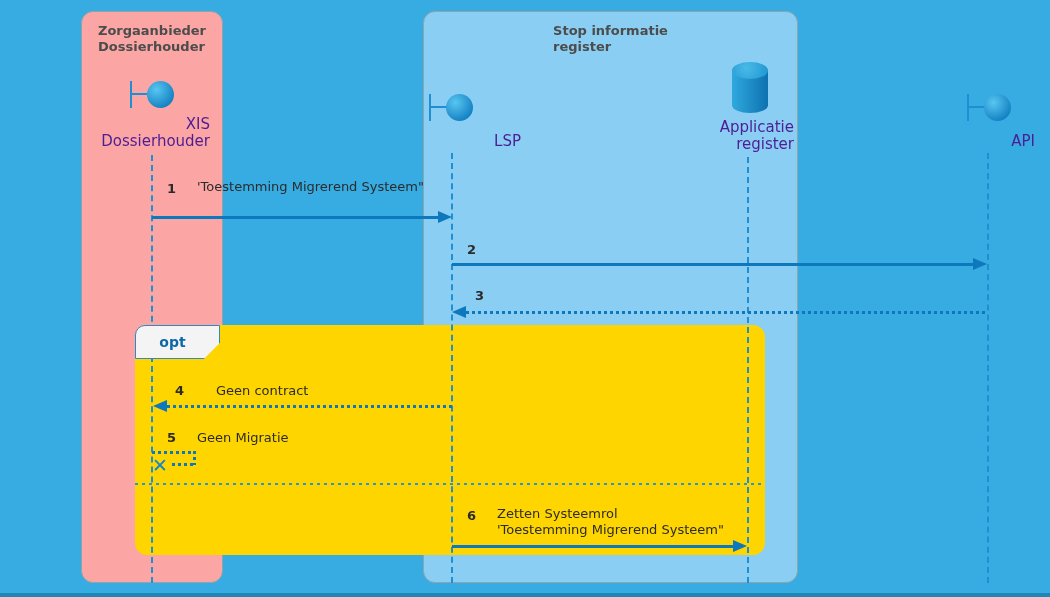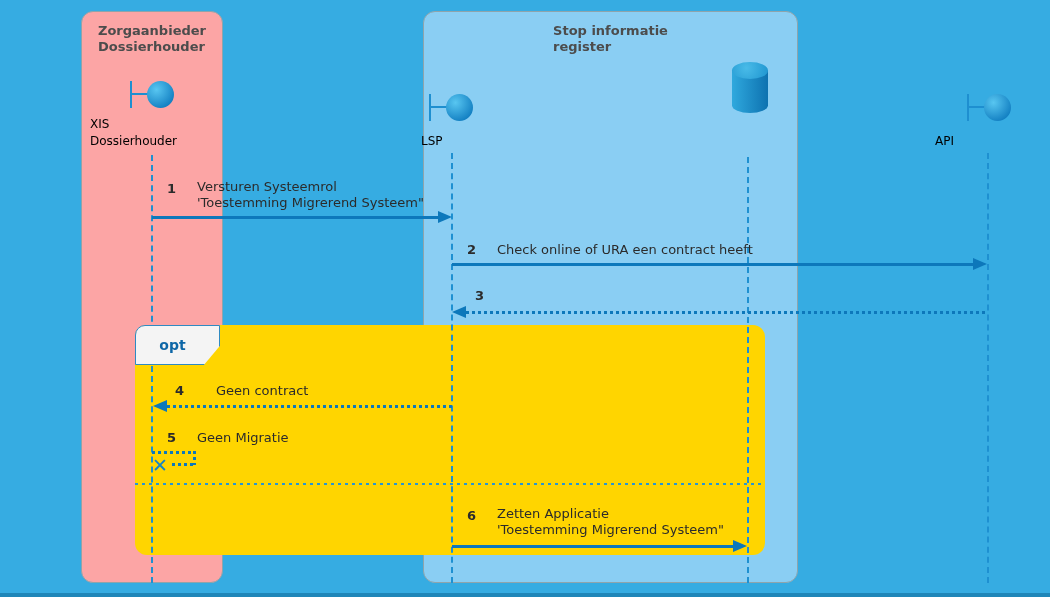--- a/index.html
+++ b/index.html
@@ -27,28 +27,28 @@
                     background:radial-gradient(circle at 35% 32%, #58c6f1, #1481c3 75%); }
 
   
   .cyl { position:absolute; width:36px; height:51px; z-index:2; }
   .cyl .body { position:absolute; left:0; right:0; top:8px; bottom:0;
                background:linear-gradient(90deg,#2fa9de,#0e72b0);
                border-radius:0 0 50% 50% / 0 0 18% 18%; }
   .cyl .top { position:absolute; left:0; right:0; top:0; height:17px; border-radius:50%;
               background:radial-gradient(circle at 40% 35%, #49bbe8, #1d94cf); }
 
-  .actor-label { position:absolute; text-align:left; font-size:12px; color:#000000; line-height:17px; z-index:2; }
+  .actor-label { position:absolute; text-align:right; font-size:15px; color:#4c1d95; line-height:17px; z-index:2; }
 
   
   .fragment { position:absolute; left:135px; top:325px; width:630px; height:230px;
               background:#ffd500; border-radius:12px; z-index:2; }
   .fragment-divider { position:absolute; left:0; top:158px; width:100%; height:2px;
               background:repeating-linear-gradient(90deg,#2796d3 0 3px, transparent 3px 7px); }
-  .fragment-tab { position:absolute; left:0; top:0; width:85px; height:40px; background:#f4f4f4;
+  .fragment-tab { position:absolute; left:0; top:0; width:85px; height:34px; background:#f4f4f4;
               border:1px solid #2f8ac2; border-top-left-radius:10px; z-index:6;
               clip-path:polygon(0 0, 100% 0, 100% 52%, 81% 100%, 0 100%);
               display:flex; align-items:center; justify-content:center; }
   .fragment-tab span { font-size:14px; font-weight:bold; color:#0e67a7; padding-right:10px; }
 
   
   .msg-num { position:absolute; font-size:13px; font-weight:bold; color:#2b2b2b; z-index:5; }
   .msg-text { position:absolute; font-size:13px; color:#2b2b2b; line-height:16px; z-index:5; }
   .mline { position:absolute; height:3px; background:#0d78bb; z-index:4; }
   .mdot  { position:absolute; height:3px; z-index:4;
@@ -111,40 +111,42 @@
       <div class="circle"></div>
   </div>
   <div class="actor-label" style="left:421px; top:133px; width:100px;">
     <div>LSP</div>
   </div>
 
   <div class="cyl" style="left:732px; top:62px;">
     <div class="body"></div>
       <div class="top"></div>
   </div>
+  <div class="actor-label" style="left:694px; top:119px; width:100px;">
+    <div>Applicatie</div>
+    <div>register</div>
+  </div>
 
   <div class="bactor" style="left:967px; top:94px;">
     <div class="vline"></div>
       <div class="hline"></div>
       <div class="circle"></div>
   </div>
   <div class="actor-label" style="left:935px; top:133px; width:100px;">
     <div>API</div>
   </div>
 
   <div class="msg-num" style="left:167px; top:181px;">1</div>
   <div class="msg-text" style="left:197px; top:179px;">
-    <div>Versturen Systeemrol</div>
     <div>'Toestemming Migrerend Systeem"</div>
   </div>
   <div class="mline" style="left:152px; top:216px; width:287px;"></div>
   <div class="ah-right" style="left:438px; top:211px;"></div>
 
   <div class="msg-num" style="left:467px; top:242px;">2</div>
-  <div class="msg-text" style="left:497px; top:242px;">Check online of URA een contract heeft</div>
   <div class="mline" style="left:452px; top:263px; width:522px;"></div>
   <div class="ah-right" style="left:973px; top:258px;"></div>
 
   <div class="msg-num" style="left:475px; top:288px;">3</div>
   <div class="mdot" style="left:466px; top:311px; width:520px;"></div>
   <div class="ah-left" style="left:452px; top:306px;"></div>
 
   <div class="msg-num" style="left:175px; top:383px;">4</div>
   <div class="msg-text" style="left:216px; top:383px;">Geen contract</div>
   <div class="mdot" style="left:167px; top:405px; width:285px;"></div>
@@ -152,20 +154,20 @@
 
   <div class="msg-num" style="left:167px; top:430px;">5</div>
   <div class="msg-text" style="left:197px; top:430px;">Geen Migratie</div>
   <div class="mdot" style="left:152px; top:451px; width:44px;"></div>
   <div class="mdot-v" style="left:193px; top:451px; height:14px;"></div>
   <div class="mdot" style="left:172px; top:463px; width:24px;"></div>
   <div class="destroy-x" style="left:152px; top:456px;">✕</div>
 
   <div class="msg-num" style="left:467px; top:508px;">6</div>
   <div class="msg-text" style="left:497px; top:506px;">
-    <div>Zetten Applicatie</div>
+    <div>Zetten Systeemrol</div>
     <div>'Toestemming Migrerend Systeem"</div>
   </div>
   <div class="mline" style="left:452px; top:545px; width:282px;"></div>
   <div class="ah-right" style="left:733px; top:540px;"></div>
 
   <div class="bottom-edge"></div>
 </div>
 
 </body></html>

